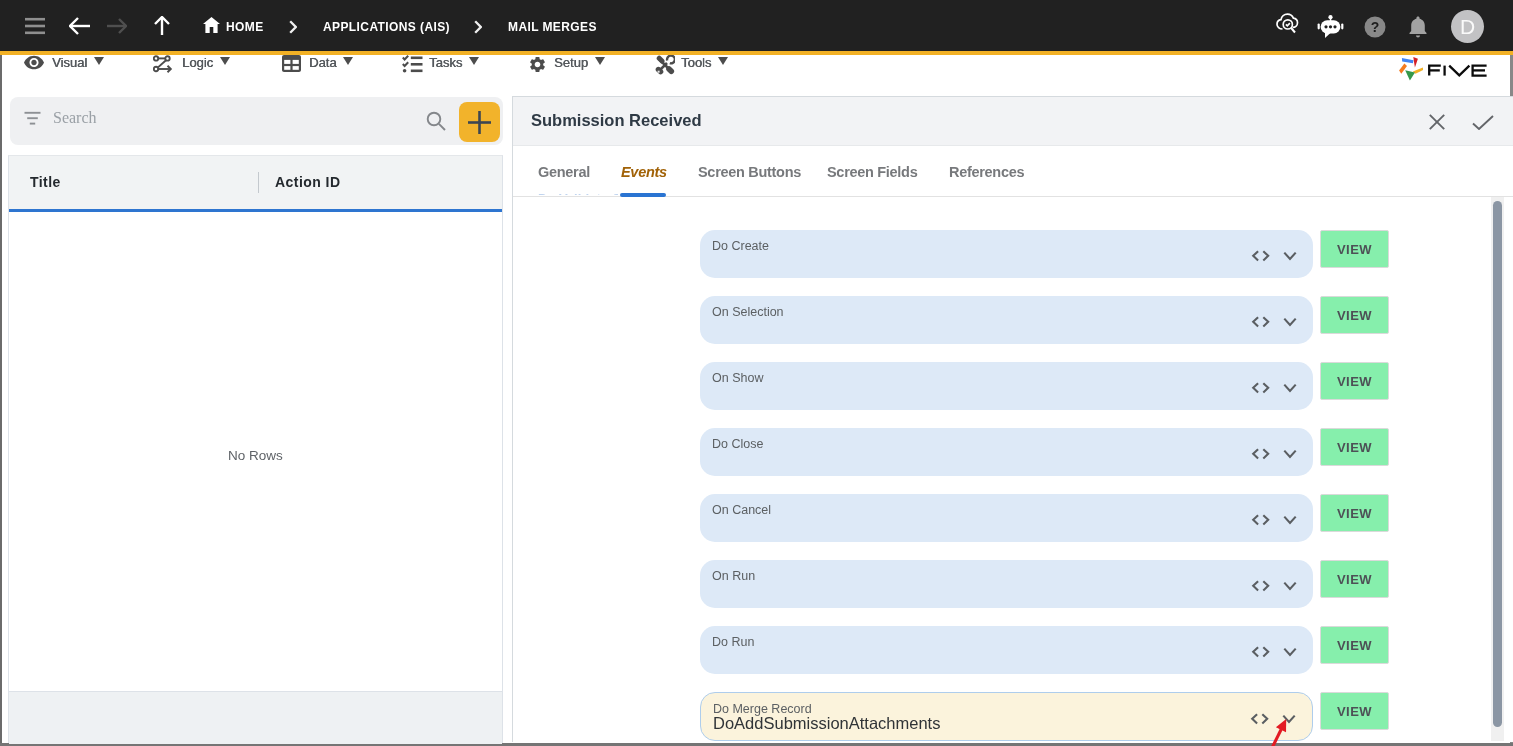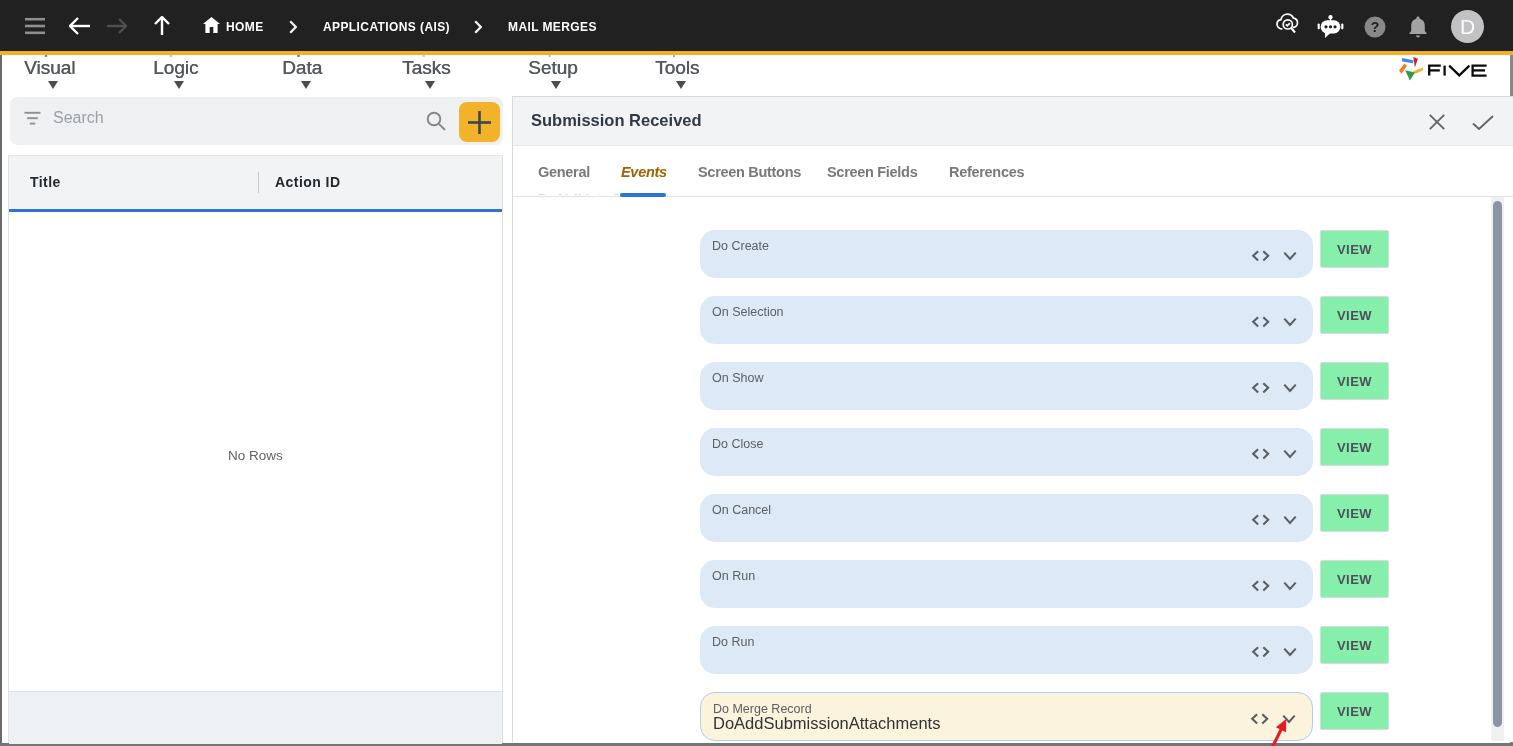--- a/index.html
+++ b/index.html
@@ -12,26 +12,26 @@
   #topbar { position:absolute; left:0; top:0; width:1513px; height:51px; background:#212121; }
   #yellowline { position:absolute; left:0; top:51px; width:1513px; height:4px; background:#f2b125; }
   .crumb { position:absolute; top:0; height:53px; line-height:55px; color:#fff; font-size:12px; font-weight:bold; letter-spacing:.4px; }
 
   
   #bleft  { position:absolute; left:0; top:55px; width:2px; height:691px; background:#6b6b6b; }
   #bright { position:absolute; left:1510px; top:55px; width:3px; height:691px; background:#888; }
   #bbottom{ position:absolute; left:0; top:743px; width:1513px; height:3px; background:#757575; }
 
   
-  .menuitem { position:absolute; top:55px; height:34px; display:flex; align-items:center; color:#55595d; font-size:19px; font-weight:500; text-shadow:0.4px 0 0 #55595d;flex-direction:column; }
+  .menuitem { position:absolute; top:55px; height:34px; display:flex; color:#55595d; font-size:13px; font-weight:500; text-shadow:0.4px 0 0 #55595d; }
   .menucaret { width:0; height:0; border-left:5.5px solid transparent; border-right:5.5px solid transparent; border-top:8px solid #4c4c4c; margin-left:7px; margin-top:2px; }
 
   
   #searchbox { position:absolute; left:10px; top:97px; width:493px; height:48px; background:#eff0f2; border-radius:8px; }
-  #searchtext { position:absolute; left:43px; top:12px; font-size:16px; color:#9aa0a6; }
+  #searchtext { position:absolute; left:43px; top:12px; font-size:16px; color:#9aa0a6;font-family:Liberation Serif, serif; }
   #plusbtn { position:absolute; left:459px; top:102px; width:41px; height:40px; background:#f2b32b; border-radius:8px; }
   #lefttable { position:absolute; left:8px; top:155px; width:495px; height:588px; background:#fff; border-left:1px solid #dde2e8; border-right:1px solid #dde2e8; border-top:1px solid #e4e7ea; }
   #lthead { position:absolute; left:0; top:0; width:100%; height:53px; background:#f1f3f4; }
   #ltblue { position:absolute; left:0; top:53px; width:100%; height:3px; background:#2e75d0; }
   .hcell { position:absolute; top:18px; font-size:14px; font-weight:bold; letter-spacing:.45px; color:#24292e; }
   #hsep { position:absolute; left:249px; top:16px; width:1px; height:21px; background:#c4c9ce; }
   #norows { position:absolute; left:0; top:292px; width:100%; text-align:center; font-size:13.5px; color:#5f6368; }
   #ltfoot { position:absolute; left:0; top:535px; width:100%; height:53px; background:#eef1f3; border-top:1px solid #dde2e8; }
 
   

